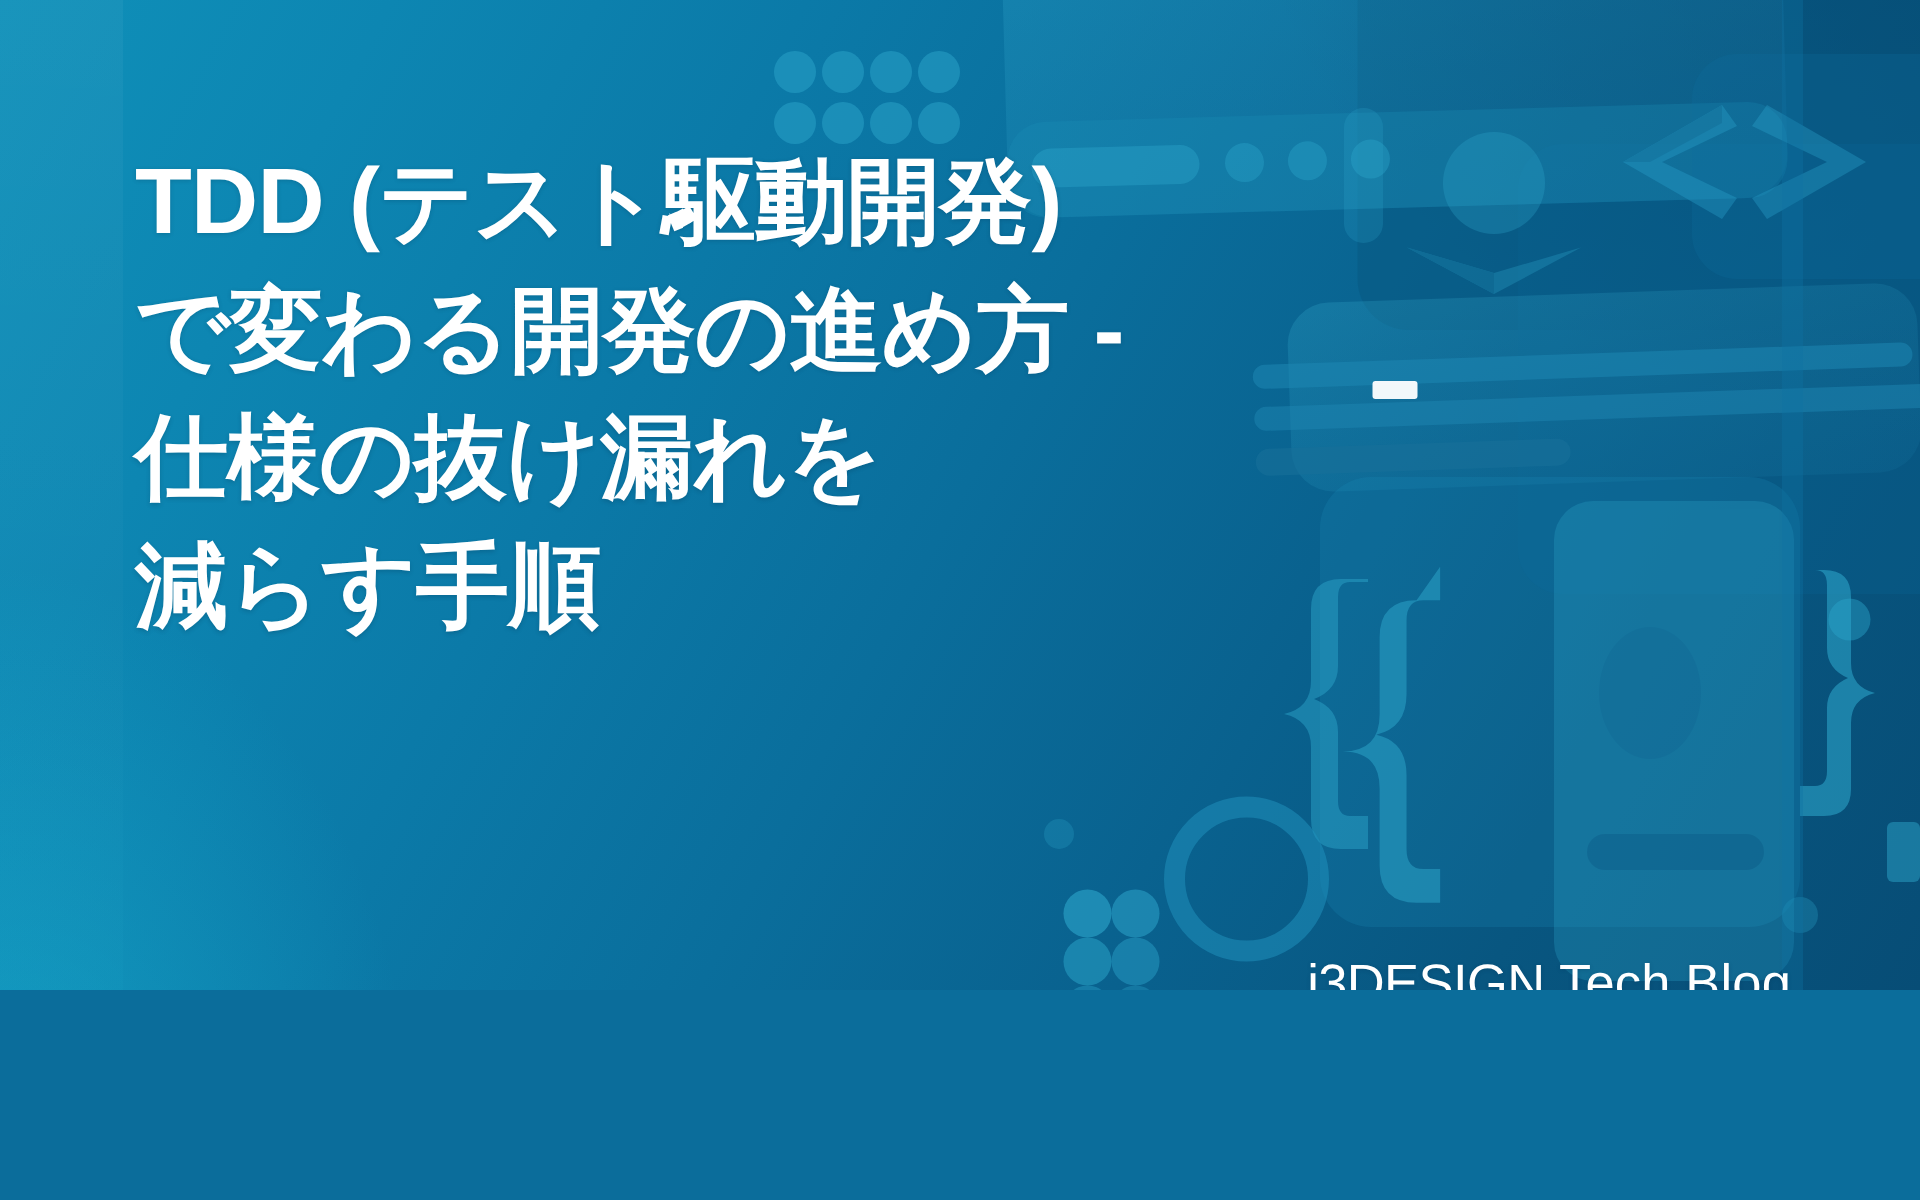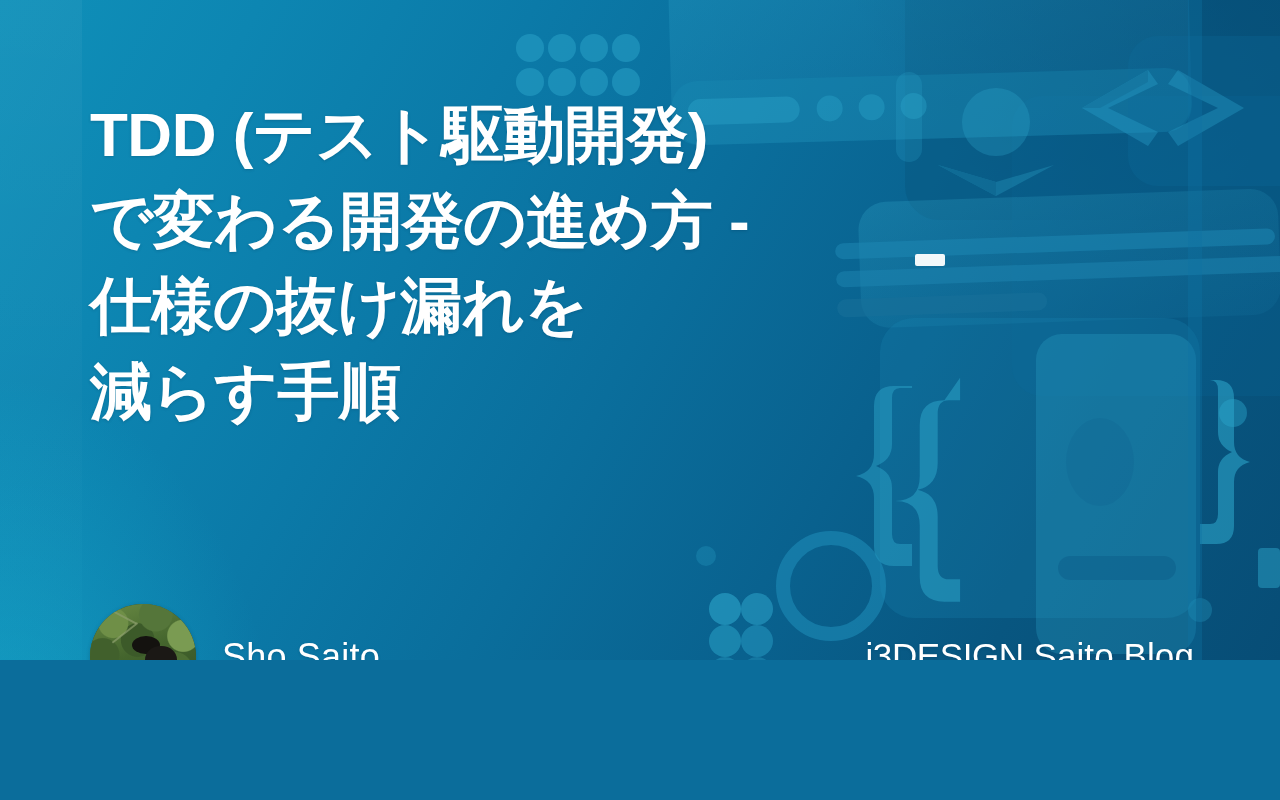--- a/index.html
+++ b/index.html
@@ -246,32 +246,19 @@
     </g>
   </svg>
 
   <div class="content">
 
     <div class="title">TDD (テスト駆動開発)
 で変わる開発の進め方 -
 仕様の抜け漏れを
 減らす手順</div>
 
-    <div class="author">
-      <div class="avatar">
-        <div class="leaf-a"></div>
-        <div class="branch"></div>
-        <div class="branch2"></div>
-        <div class="ground"></div>
-        <div class="hair-back"></div>
-        <div class="shirt"></div>
-        <div class="hair"></div>
-        <div class="strap"></div>
-      </div>
-      <div class="author-name">Sho Saito</div>
-    </div>
 
     <div class="brand">
-      <span class="b-strong">i3DESIGN</span><span>&nbsp;</span><span class="b-light">Saito Blog</span>
+      <span class="b-strong">i3DESIGN</span><span>&nbsp;</span><span class="b-light">Tech Blog</span>
     </div>
 
   </div>
 </div>
 
 </body></html>

